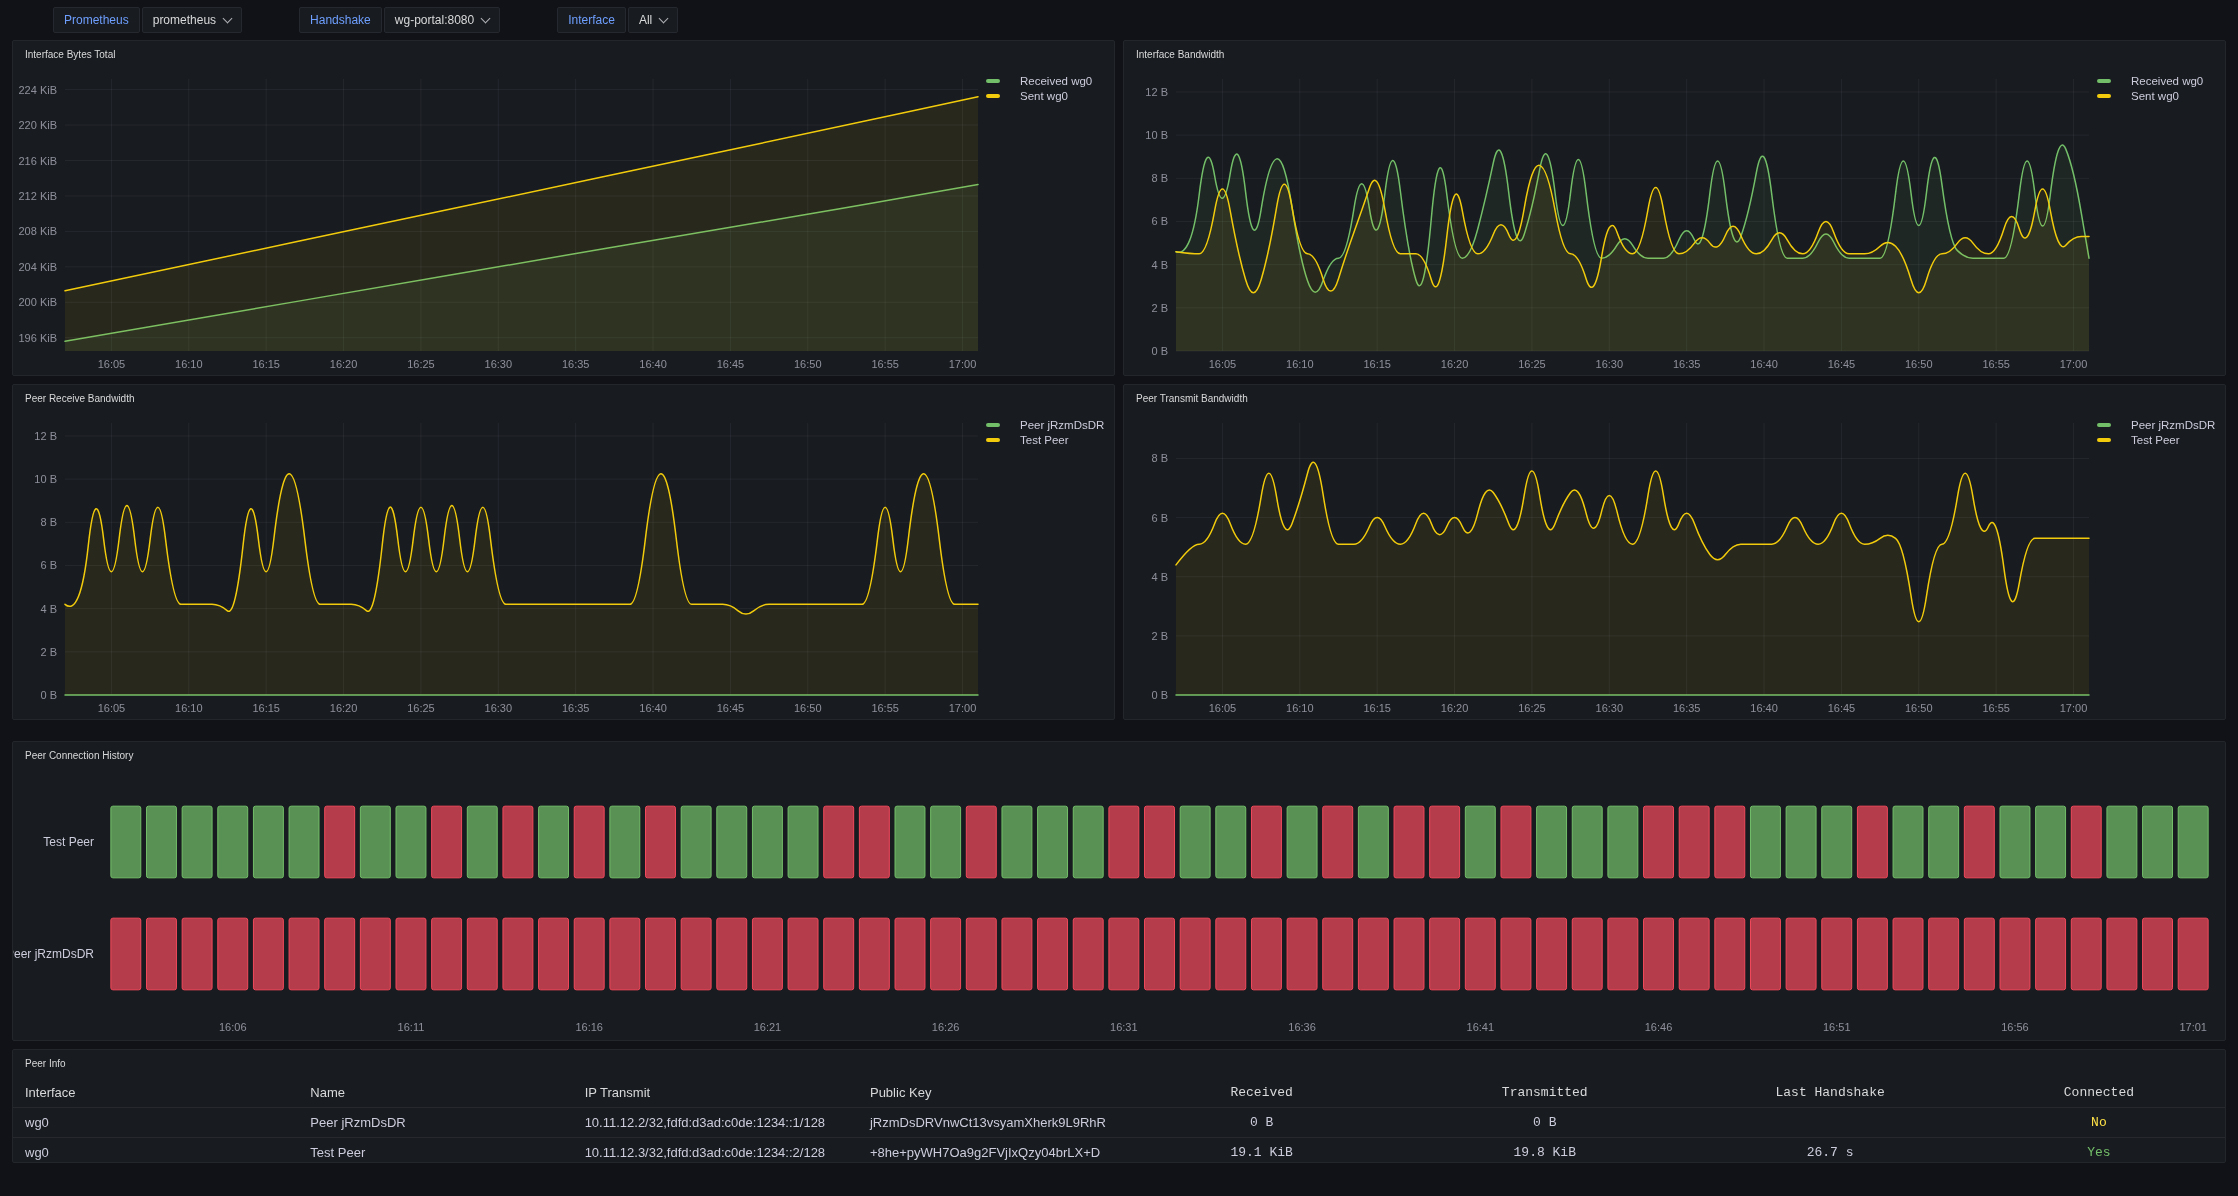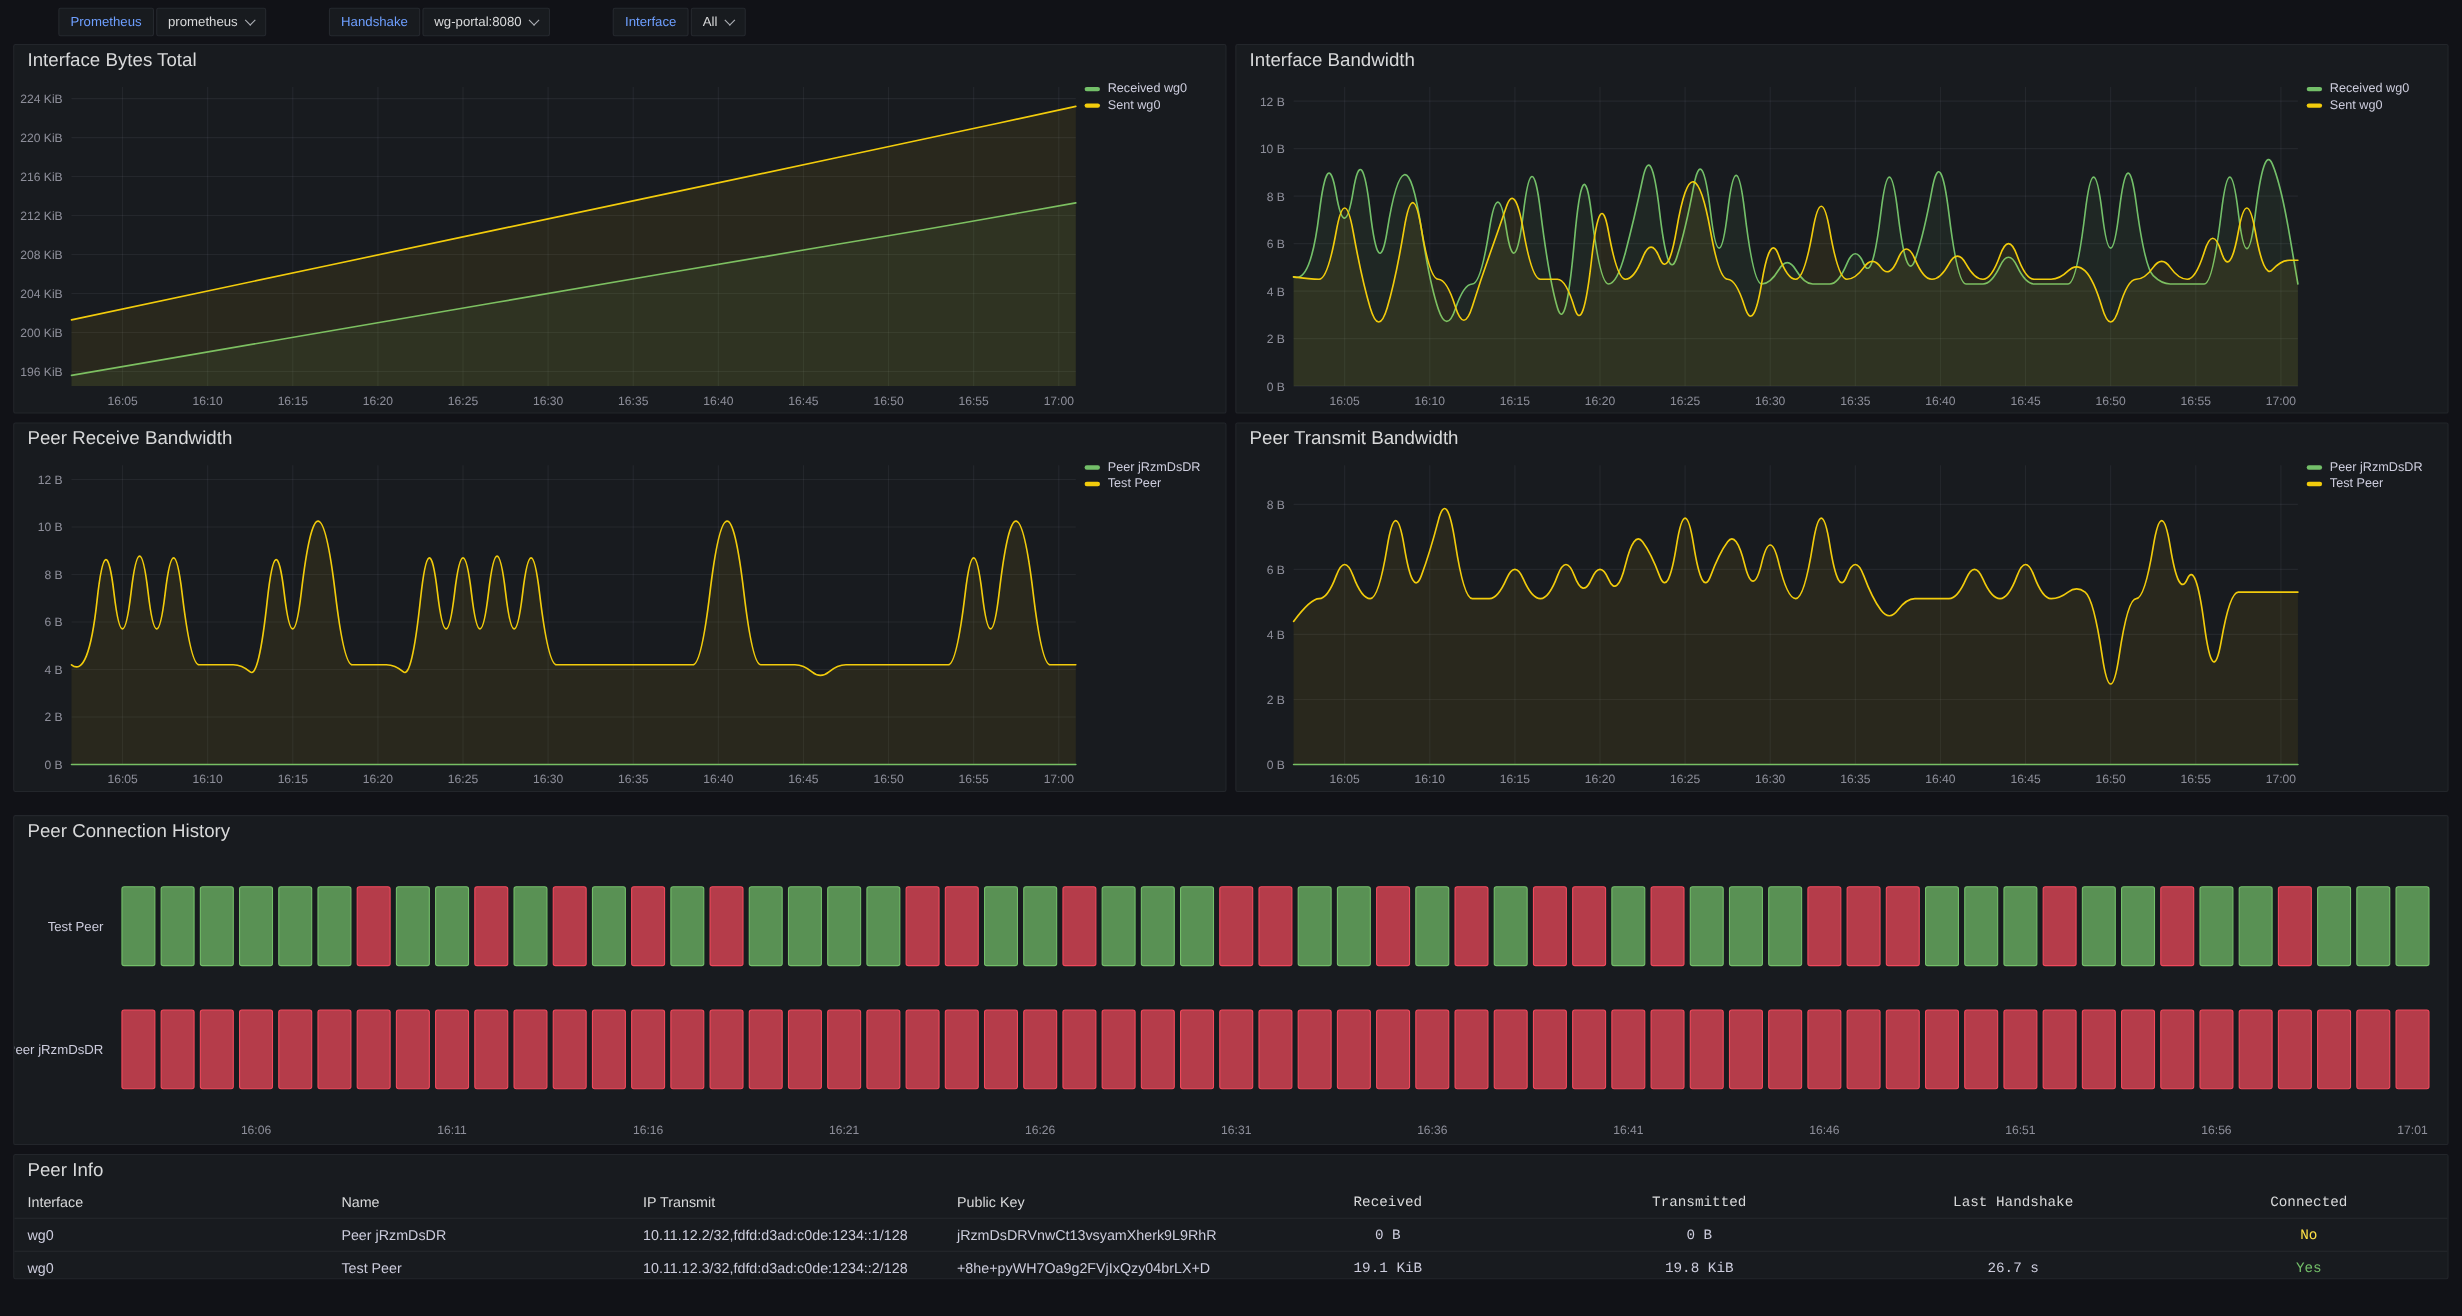--- a/index.html
+++ b/index.html
@@ -29,32 +29,32 @@
   }
   
   .stack { padding:0 12px 12px; display:flex; flex-direction:column; gap:8px; }
   .row { display:flex; gap:8px; }
   .panel { background:#181b1f; border:1px solid #23262b; border-radius:2px; overflow:hidden; }
   .panel.half { flex:1; height:336px; }
   .panel.history { height:300px;margin-top:13px; }
   .panel.table-panel { height:114px; }
   .panel-title {
     height:28px; line-height:28px; padding:0 12px;
-    font-size:17px; font-weight:500; color:#d8d9da; cursor:pointer;
+    font-size:10px; font-weight:500; color:#d8d9da; cursor:pointer;
   }
   .panel-body { display:flex; height:calc(100% - 28px); }
   .chart-wrap { flex:1; min-width:0; height:100%; }
   svg.chart { display:block; }
   svg text { font-family:"Liberation Sans", sans-serif; }
   .legend {
     width:128px; padding:6px 10px 0 0;
     display:flex; flex-direction:column; gap:3px; align-items:flex-start;
     font-size:11.5px; color:#ccccdc;
   }
-  .legend-item { display:flex; align-items:center; gap:7px; cursor:pointer; white-space:nowrap; }
+  .legend-item { display:flex; align-items:center; gap:20px; cursor:pointer; white-space:nowrap; }
   .legend-swatch { width:14px; height:4px; border-radius:2px; flex:0 0 auto; }
   .history-body { height:calc(100% - 28px); }
   
   .peer-table { font-size:13px; }
   .ptr {
     display:grid;
     grid-template-columns:12.9% 12.4% 12.9% 11.9% 12.7% 12.9% 12.9% 1fr;
     align-items:center;
     border-bottom:1px solid rgba(204,204,220,0.08);
   }

